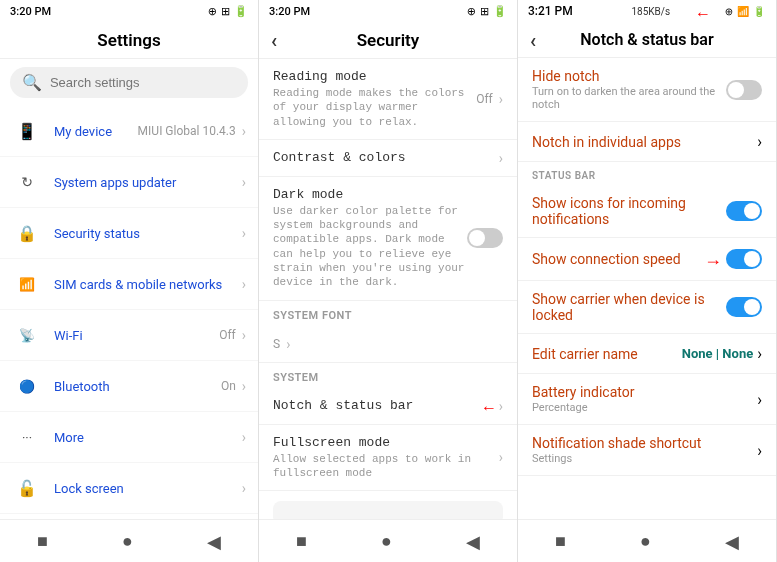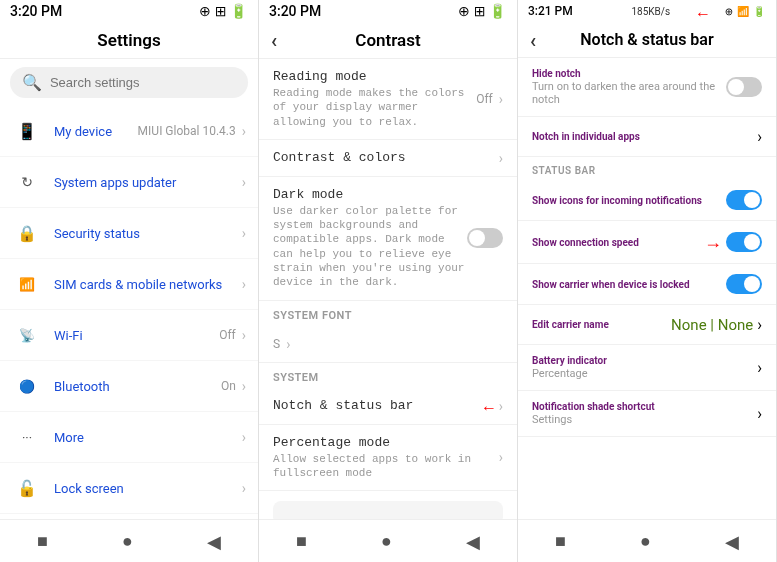--- a/index.html
+++ b/index.html
@@ -19,21 +19,21 @@
       flex-direction: column;
       border-right: 1px solid #e0e0e0;
       overflow: hidden;
     }
     .status-bar {
       display: flex;
       justify-content: space-between;
       align-items: center;
       padding: 4px 10px;
       background: #fff;
-      font-size: 14px;
+      font-size: 11px;
       font-weight: 500;
       height: 22px;
     }
     .status-bar-right {
       display: flex;
       align-items: center;
       gap: 4px;
     }
     .panel-header {
       padding: 8px 12px;
@@ -210,32 +210,32 @@
     }
     .notch-list { flex: 1; overflow-y: auto; }
     .notch-item {
       display: flex;
       align-items: center;
       padding: 10px 14px;
       border-bottom: 1px solid #f0f0f0;
       cursor: pointer;
     }
     .notch-item .info { flex: 1; }
-    .notch-item .title { font-size: 10px; color: #701a75; font-weight: 700; }
+    .notch-item .title { font-size: 14px; color: #c2410c; font-weight: 400; }
     .notch-item .desc { font-size: 11px; color: #999; margin-top: 1px; }
     .notch-item .right { display: flex; align-items: center; gap: 4px; }
     .notch-section-label {
       padding: 8px 14px 4px;
       font-size: 10px;
       color: #999;
       font-weight: 600;
       letter-spacing: 0.5px;
       text-transform: uppercase;
     }
-    .small-val { font-size: 15px; color: #4d7c0f; }
+    .small-val { font-size: 13px; color: #0f766e; font-weight: bold; }
   </style>
 </head>
 <body>
 
 <div class="panel">
   <div class="status-bar">
     <span>3:20 PM</span>
     <div class="status-bar-right">
       <span>⊕</span>
       <span>⊞</span>
@@ -322,21 +322,21 @@
   <div class="status-bar">
     <span>3:20 PM</span>
     <div class="status-bar-right">
       <span>⊕</span>
       <span>⊞</span>
       <span>🔋</span>
     </div>
   </div>
   <div class="panel-header2">
     <span class="back-btn">‹</span>
-    <span style="flex:1;text-align:center;">Contrast</span>
+    <span style="flex:1;text-align:center;">Security</span>
   </div>
   <div class="display-list">
 
     <div class="display-item">
       <div class="info">
         <div class="title">Reading mode</div>
         <div class="desc">Reading mode makes the colors of your display warmer allowing you to relax.</div>
       </div>
       <div class="right">
         <span class="toggle-val">Off</span>
@@ -379,21 +379,21 @@
         <div class="title">Notch &amp; status bar</div>
       </div>
       <div class="right">
         <span class="chevron">›</span>
       </div>
       <span style="position:absolute;right:20px;color:red;font-size:16px;font-weight:bold;">←</span>
     </div>
 
     <div class="display-item">
       <div class="info">
-        <div class="title">Percentage mode</div>
+        <div class="title">Fullscreen mode</div>
         <div class="desc">Allow selected apps to work in fullscreen mode</div>
       </div>
       <div class="right">
         <span class="chevron">›</span>
       </div>
     </div>
 
 
     <div class="need-settings-box">
       

